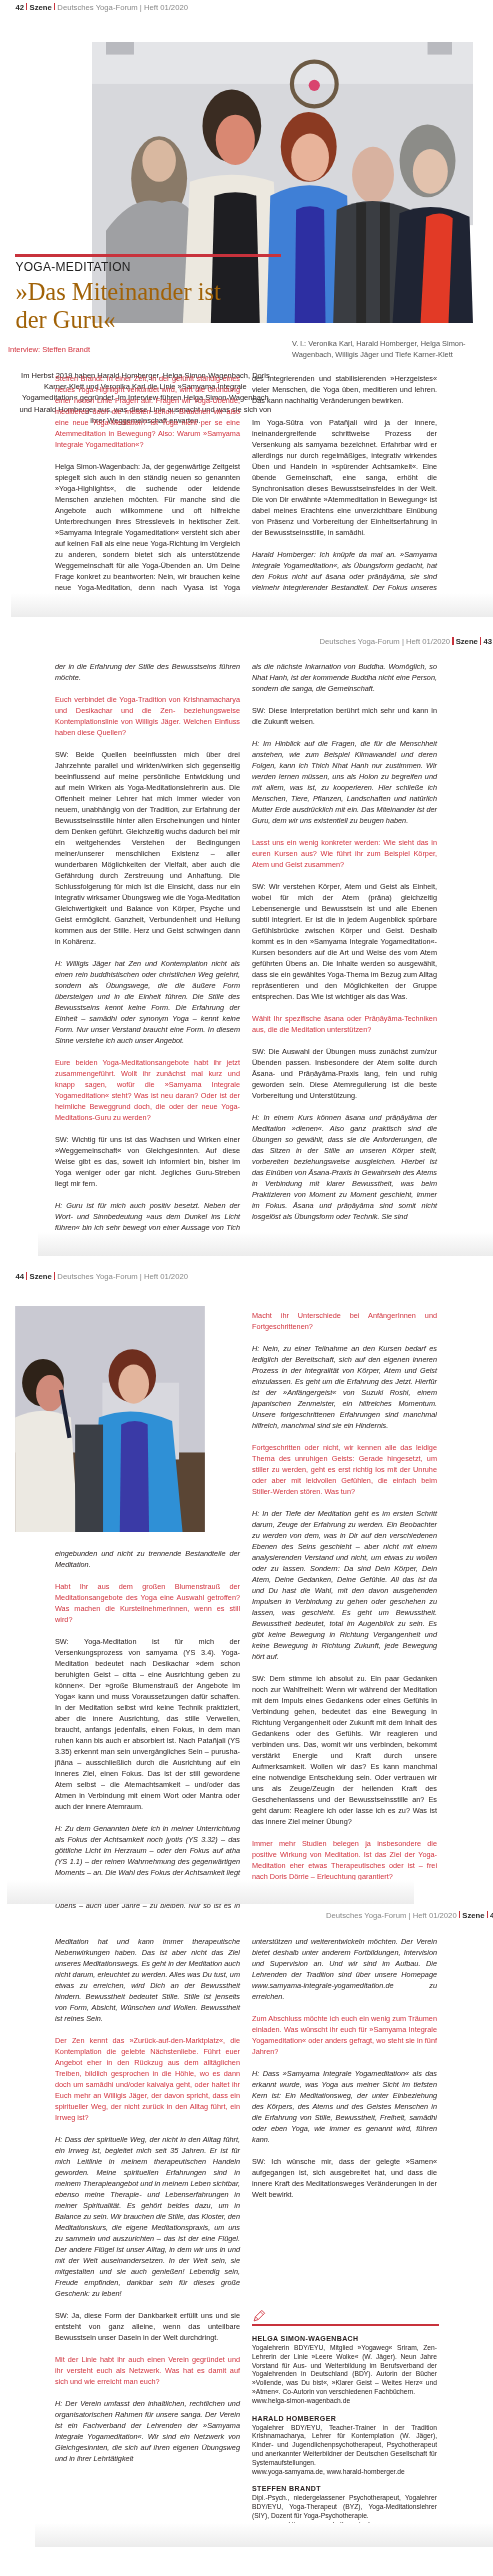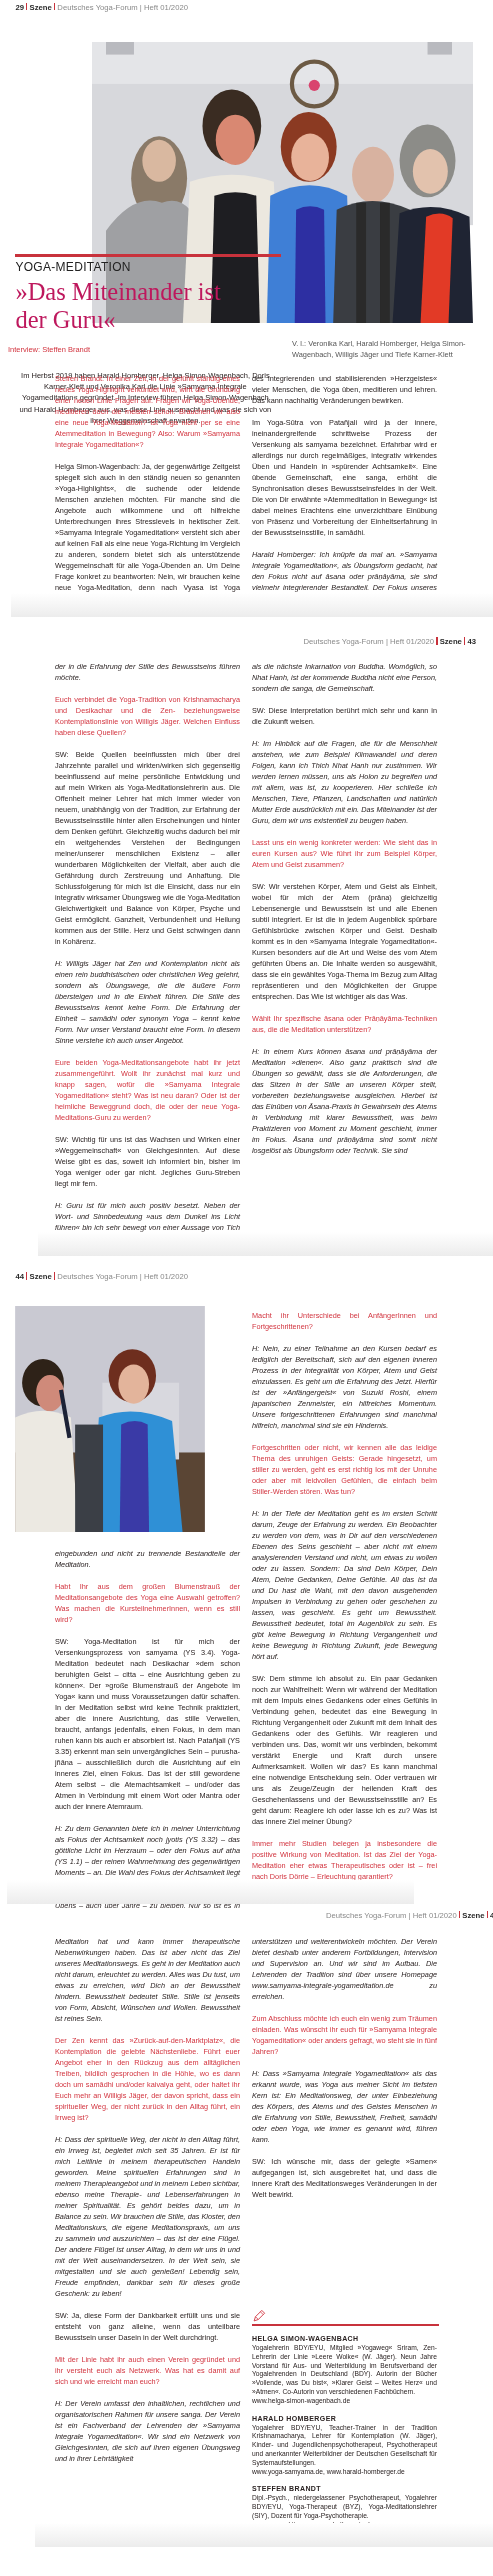--- a/index.html
+++ b/index.html
@@ -9,34 +9,34 @@
   .runhead{position:absolute;font-size:7.7px;color:#8a8a8a;letter-spacing:0;white-space:nowrap;}
   .runhead .num,.runhead .sec{color:#2b2b2b;font-weight:bold;}
   .runhead .bar{display:inline-block;width:1.4px;height:7.7px;background:#c8323c;vertical-align:-0.7px;margin:0 2.1px;}
   .col{position:absolute;width:185px;font-size:7.3px;line-height:11px;text-align:justify;hyphens:auto;}
   .col p{margin:0 0 11px 0;}
   .q{color:#d2343f;}
   .it{font-style:italic;}
   .photo{position:absolute;overflow:hidden;}
   .redrule{position:absolute;height:2.8px;background:#c8323c;}
   .kicker{position:absolute;font-size:12px;letter-spacing:0.3px;color:#222;text-align:center;}
-  .headline{position:absolute;font-family:"Liberation Serif",serif;font-size:24.5px;line-height:28px;color:#be185d;}
+  .headline{position:absolute;font-family:"Liberation Serif",serif;font-size:24.5px;line-height:28px;color:#a16207;}
   .lead{position:absolute;font-size:7.5px;line-height:11.2px;color:#2a2222;}
   .byline{position:absolute;font-size:7.5px;color:#d2343f;}
   .caption{position:absolute;font-size:7.4px;line-height:11.2px;color:#555;}
   .bio-name{font-weight:bold;letter-spacing:0.4px;font-size:7px;margin-top:7px;}
   .bio-text{font-size:6.7px;line-height:8.8px;}
   .pencil{position:absolute;}
 </style>
 </head>
 <body>
 
 <div class="page" style="height:629px;">
   <div class="runhead" style="left:15.4px;top:2.8px;">
-    <span class="num">29</span><span class="bar"></span><span class="sec">Szene</span><span class="bar"></span><span>Deutsches Yoga-Forum</span> | <span>Heft 01/2020</span>
+    <span class="num">42</span><span class="bar"></span><span class="sec">Szene</span><span class="bar"></span><span>Deutsches Yoga-Forum</span> | <span>Heft 01/2020</span>
   </div>
 
   <div class="photo" style="left:92px;top:42px;width:381px;height:281px;background:#dadbde;">
     <svg width="381" height="281" viewBox="0 0 545 402">
       <rect x="0" y="0" width="545" height="402" fill="#d7d8dc"></rect>
       <rect x="0" y="0" width="545" height="60" fill="#e4e5e8"></rect>
       <rect x="20" y="0" width="40" height="18" fill="#b9babf"></rect>
       <rect x="480" y="0" width="35" height="18" fill="#b9babf"></rect>
       <circle cx="318" cy="60" r="32" fill="none" stroke="#6c5a44" stroke-width="6"></circle>
       <circle cx="318" cy="62" r="8" fill="#d9446e"></circle>
@@ -83,39 +83,40 @@
   </div>
   <div class="col" style="left:252px;top:373px;">
     <p>des integrierenden und stabilisierenden »Herzgeistes« vieler Menschen, die Yoga üben, meditieren und lehren. Das kann nachhaltig Veränderungen bewirken.</p>
     <p>Im Yoga-Sūtra von Patañjali wird ja der innere, ineinandergreifende schrittweise Prozess der Versenkung als samyama bezeichnet. Erfahrbar wird er allerdings nur durch regelmäßiges, integrativ wirkendes Üben und Handeln in »spürender Achtsamkeit«. Eine übende Gemeinschaft, eine sanga, erhöht die Synchronisation dieses Bewusstseinsfeldes in der Welt. Die von Dir erwähnte »Atemmeditation in Bewegung« ist dabei meines Erachtens eine unverzichtbare Einübung von Präsenz und Vorbereitung der Einheitserfahrung in der Bewusstseinsstille, in samādhi.</p>
     <p class="it">Harald Homberger: Ich knüpfe da mal an. »Samyama Integrale Yogameditation«, als Übungsform gedacht, hat den Fokus nicht auf āsana oder prāṇāyāma, sie sind vielmehr integrierender Bestandteil. Der Fokus unseres Weges liegt auf der Meditation. »Samyama Integrale Yogameditation« ist ein Meditationsweg,</p>
   </div>
   <div class="shade" style="top:593px;left:10.5px;"></div>
 </div>
 
 <div class="page" style="height:636px;">
-  <div class="runhead" style="right:18px;top:8.4px;">
+  <div class="runhead" style="right:2px;top:8.4px;">
     <span>Deutsches Yoga-Forum</span> | <span>Heft 01/2020</span><span class="bar"></span><span class="sec">Szene</span><span class="bar"></span><span class="num">43</span>
   </div>
   <div class="col" style="left:55px;top:32px;">
     <p class="it">der in die Erfahrung der Stille des Bewusstseins führen möchte.</p>
     <p class="q">Euch verbindet die Yoga-Tradition von Krishnamacharya und Desikachar und die Zen- beziehungsweise Kontemplationslinie von Willigis Jäger. Welchen Einfluss haben diese Quellen?</p>
     <p>SW: Beide Quellen beeinflussten mich über drei Jahrzehnte parallel und wirkten/wirken sich gegenseitig beeinflussend auf meine persönliche Entwicklung und auf mein Wirken als Yoga-Meditationslehrerin aus. Die Offenheit meiner Lehrer hat mich immer wieder von neuem, unabhängig von der Tradition, zur Erfahrung der Bewusstseinsstille hinter allen Erscheinungen und hinter dem Denken geführt. Gleichzeitig wuchs dadurch bei mir ein weitgehendes Verstehen der Bedingungen meiner/unserer menschlichen Existenz – aller wunderbaren Möglichkeiten der Vielfalt, aber auch die Gefährdung durch Zerstreuung und Anhaftung. Die Schlussfolgerung für mich ist die Einsicht, dass nur ein integrativ wirksamer Übungsweg wie die Yoga-Meditation Gleichwertigkeit und Balance von Körper, Psyche und Geist ermöglicht. Ganzheit, Verbundenheit und Heilung kommen aus der Stille. Herz und Geist schwingen dann in Kohärenz.</p>
     <p class="it">H: Willigis Jäger hat Zen und Kontemplation nicht als einen rein buddhistischen oder christlichen Weg gelehrt, sondern als Übungswege, die die äußere Form übersteigen und in die Einheit führen. Die Stille des Bewusstseins kennt keine Form. Die Erfahrung der Einheit – samādhi oder synonym Yoga – kennt keine Form. Nur unser Verstand braucht eine Form. In diesem Sinne verstehe ich auch unser Angebot.</p>
     <p class="q">Eure beiden Yoga-Meditationsangebote habt ihr jetzt zusammengeführt. Wollt ihr zunächst mal kurz und knapp sagen, wofür die »Samyama Integrale Yogameditation« steht? Was ist neu daran? Oder ist der heimliche Beweggrund doch, die oder der neue Yoga-Meditations-Guru zu werden?</p>
     <p>SW: Wichtig für uns ist das Wachsen und Wirken einer »Weggemeinschaft« von Gleichgesinnten. Auf diese Weise gibt es das, soweit ich informiert bin, bisher im Yoga weniger oder gar nicht. Jegliches Guru-Streben liegt mir fern.</p>
     <p class="it">H: Guru ist für mich auch positiv besetzt. Neben der Wort- und Sinnbedeutung »aus dem Dunkel ins Licht führen« bin ich sehr bewegt von einer Aussage von Tich Nhat Hanh. Die Buddhisten erwarten ja Maitreya</p>
   </div>
   <div class="col" style="left:252px;top:32px;">
     <p class="it">als die nächste Inkarnation von Buddha. Womöglich, so Nhat Hanh, ist der kommende Buddha nicht eine Person, sondern die sanga, die Gemeinschaft.</p>
     <p>SW: Diese Interpretation berührt mich sehr und kann in die Zukunft weisen.</p>
     <p class="it">H: Im Hinblick auf die Fragen, die für die Menschheit anstehen, wie zum Beispiel Klimawandel und deren Folgen, kann ich Thich Nhat Hanh nur zustimmen. Wir werden lernen müssen, uns als Holon zu begreifen und mit allem, was ist, zu kooperieren. Hier schließe ich Menschen, Tiere, Pflanzen, Landschaften und natürlich Mutter Erde ausdrücklich mit ein. Das Miteinander ist der Guru, dem wir uns existentiell zu beugen haben.</p>
     <p class="q">Lasst uns ein wenig konkreter werden: Wie sieht das in euren Kursen aus? Wie führt ihr zum Beispiel Körper, Atem und Geist zusammen?</p>
     <p>SW: Wir verstehen Körper, Atem und Geist als Einheit, wobei für mich der Atem (prāna) gleichzeitig Lebensenergie und Bewusstsein ist und alle Ebenen subtil integriert. Er ist die in jedem Augenblick spürbare Gefühlsbrücke zwischen Körper und Geist. Deshalb kommt es in den »Samyama Integrale Yogameditation«-Kursen besonders auf die Art und Weise des vom Atem geführten Übens an. Die Inhalte werden so ausgewählt, dass sie ein gewähltes Yoga-Thema im Bezug zum Alltag repräsentieren und den Möglichkeiten der Gruppe entsprechen. Das Wie ist wichtiger als das Was.</p>
     <p class="q">Wählt Ihr spezifische āsana oder Prāṇāyāma-Techniken aus, die die Meditation unterstützen?</p>
+    <p>SW: Die Auswahl der Übungen muss zunächst zum/zur Übenden passen. Insbesondere der Atem sollte durch Āsana- und Prāṇāyāma-Praxis lang, fein und ruhig geworden sein. Diese Atemregulierung ist die beste Vorbereitung und Unterstützung.</p>
     <p class="it">H: In einem Kurs können āsana und prāṇāyāma der Meditation »dienen«. Also ganz praktisch sind die Übungen so gewählt, dass sie die Anforderungen, die das Sitzen in der Stille an unseren Körper stellt, vorbereiten beziehungsweise ausgleichen. Hierbei ist das Einüben von Āsana-Praxis in Gewahrsein des Atems in Verbindung mit klarer Bewusstheit, was beim Praktizieren von Moment zu Moment geschieht, immer im Fokus. Āsana und prāṇāyāma sind somit nicht losgelöst als Übungsform oder Technik. Sie sind</p>
   </div>
   <div class="shade" style="top:603px;left:38px;"></div>
 </div>
 
 <div class="page" style="height:643px;">
   <div class="runhead" style="left:15.4px;top:7px;">
     <span class="num">44</span><span class="bar"></span><span class="sec">Szene</span><span class="bar"></span><span>Deutsches Yoga-Forum</span> | <span>Heft 01/2020</span>
   </div>
   <div class="photo" style="left:15.4px;top:41px;width:190px;height:226px;">

